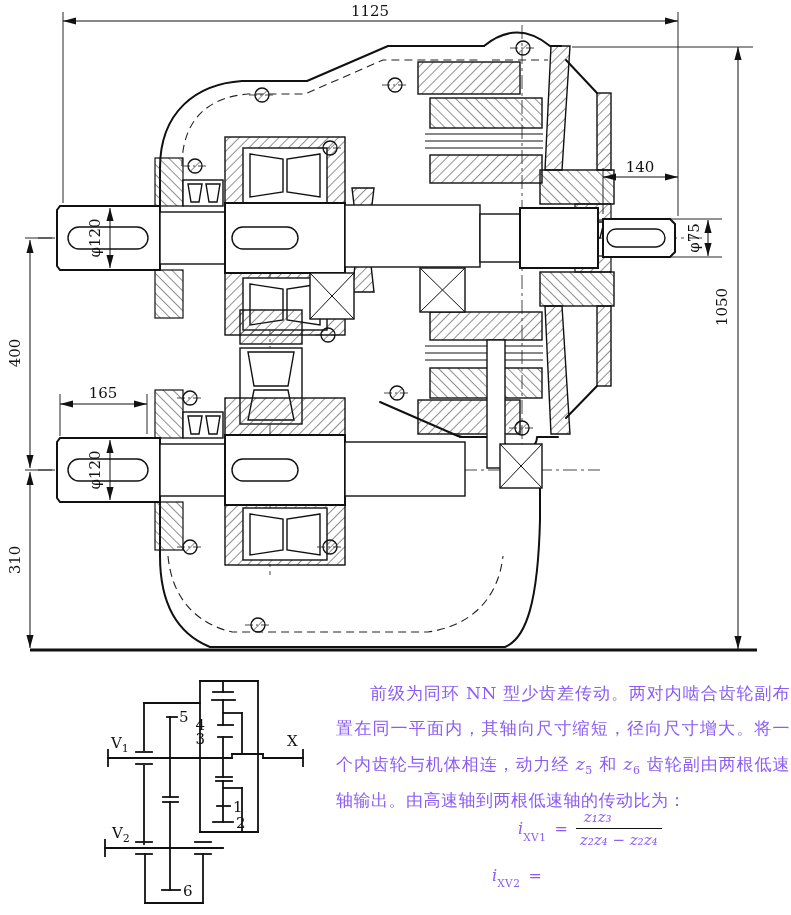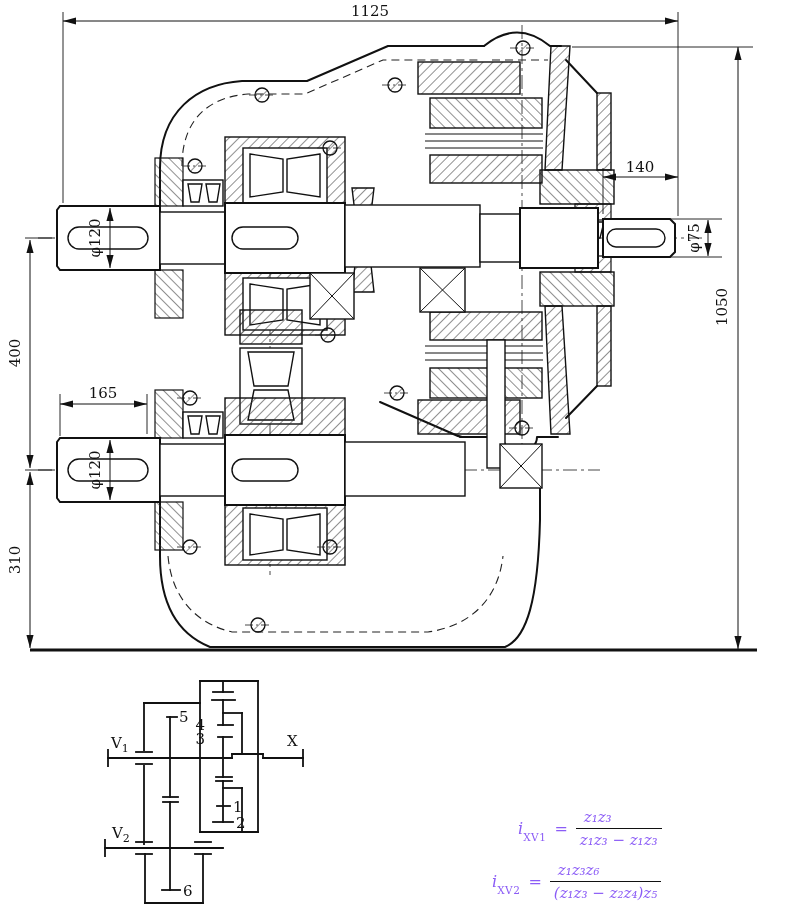--- a/index.html
+++ b/index.html
@@ -293,35 +293,32 @@
     <text class="sk-t" x="232" y="80">X</text>
     <text class="sk-t" x="124" y="56">5</text>
     <text class="sk-t" x="150" y="64" text-anchor="end">4</text>
     <text class="sk-t" x="150" y="78" text-anchor="end">3</text>
     <text class="sk-t" x="178" y="146">1</text>
     <text class="sk-t" x="181" y="162">2</text>
     <text class="sk-t" x="128" y="230">6</text>
   </g>
 </svg>
 
+<div id="para"><span>前级为同环 NN 型少齿差传动。两对内啮合齿轮副布置在同一平面内，其轴向尺寸缩短，径向尺寸增大。将一个内齿轮与机体相连，动力经 </span><span class="zvar">z</span><span class="zsub">5</span><span> 和 </span><span class="zvar">z</span><span class="zsub">6</span><span> 齿轮副由两根低速轴输出。由高速轴到两根低速轴的传动比为：</span></div>
 
 <div id="formulas">
   <div class="frow first">
     <span class="lhs">i</span>
         <span class="lhs-sub">XV1</span>
     <span class="eq">=</span>
     <span class="frac">
       <span class="num" style="display:block">z₁z₃</span>
-      <span class="den" style="display:block">z₁z₃ − z₁z₃</span>
+      <span class="den" style="display:block">z₂z₄ − z₂z₄</span>
     </span>
   </div>
   <div class="frow">
     <span class="lhs">i</span>
         <span class="lhs-sub">XV2</span>
     <span class="eq">=</span>
-    <span class="frac">
-      <span class="num" style="display:block">z₁z₃z₆</span>
-      <span class="den" style="display:block">(z₁z₃ − z₂z₄)z₅</span>
-    </span>
   </div>
 </div>
 
 </div>
 
 </body></html>

